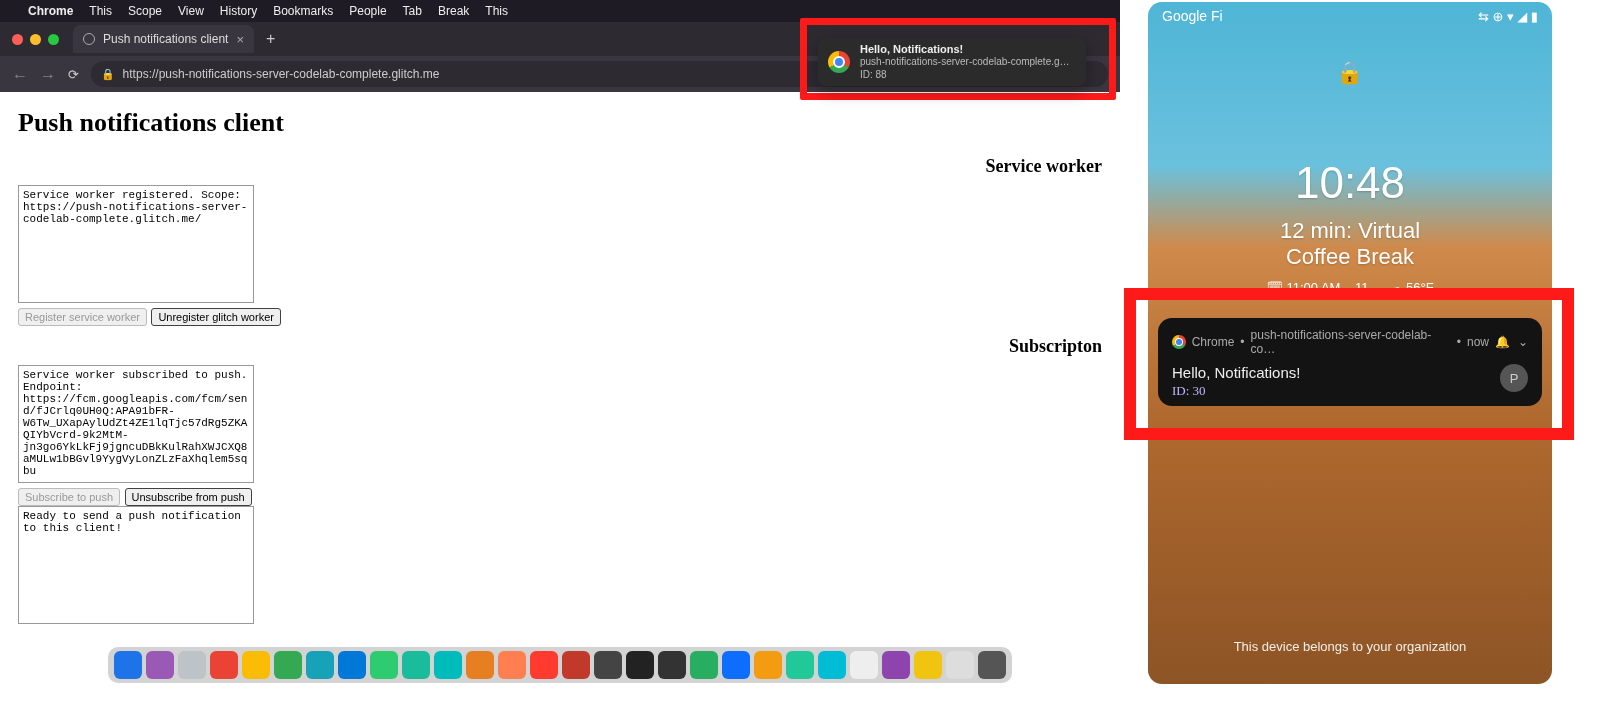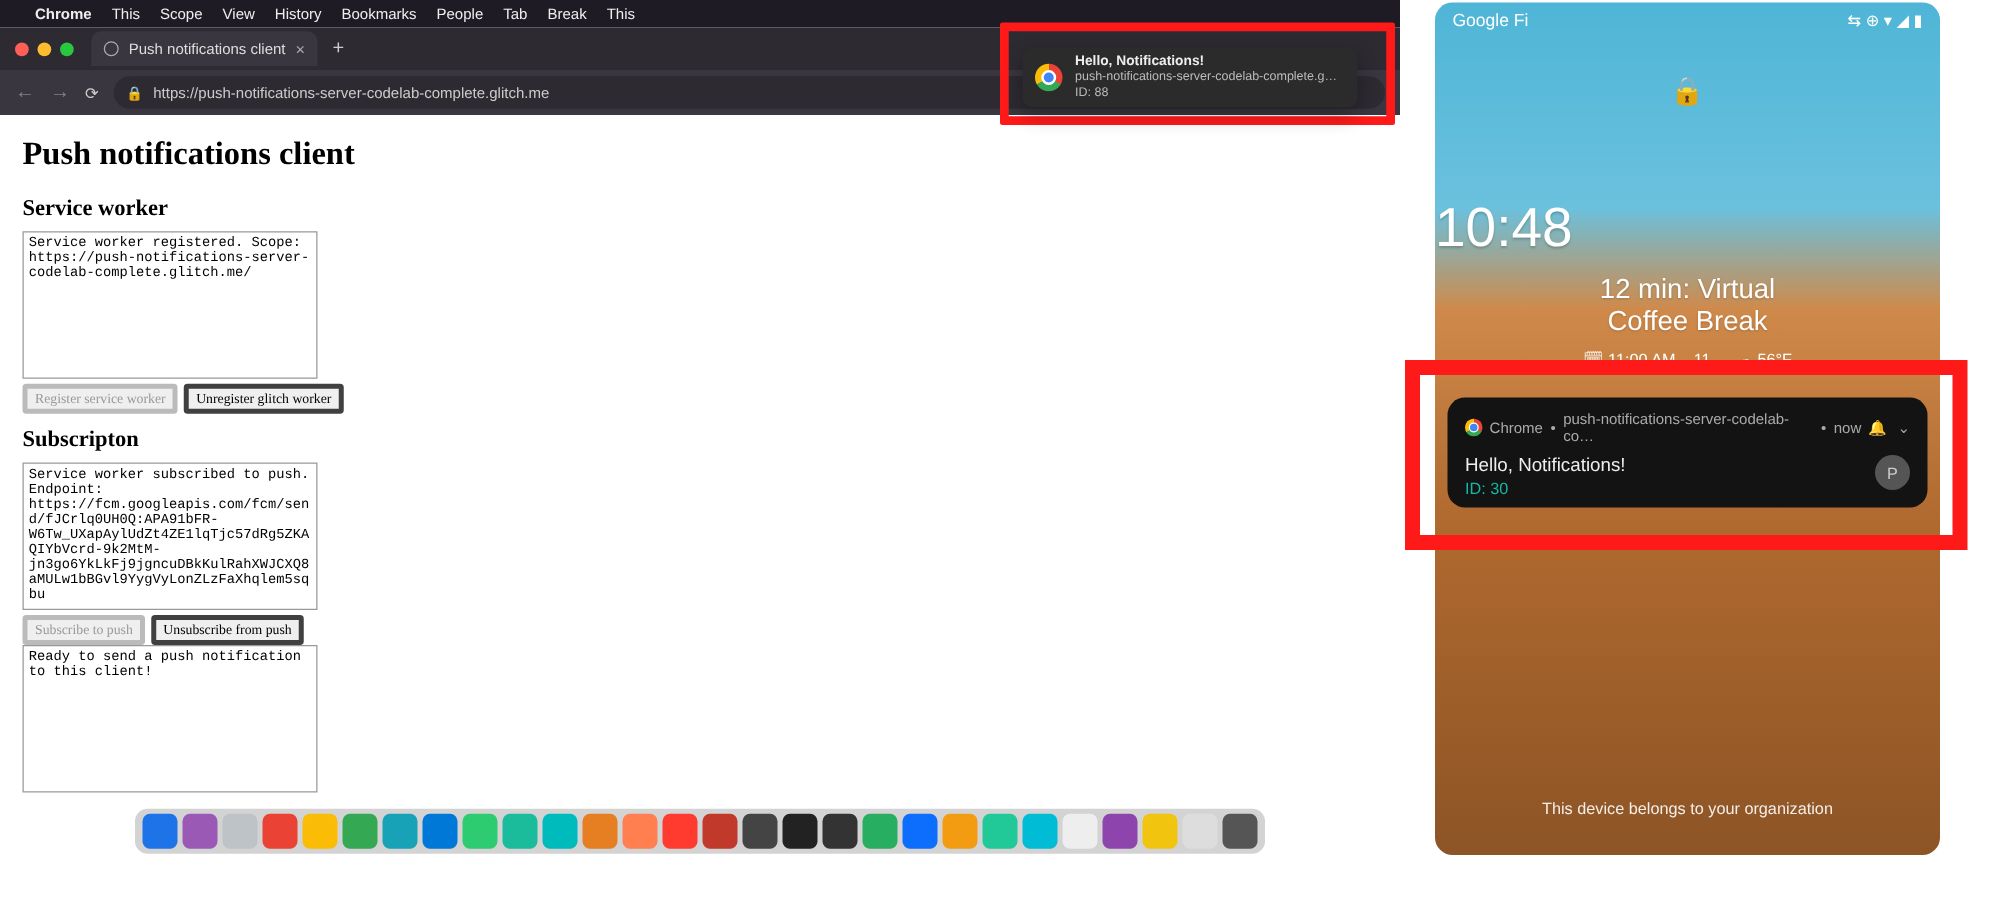--- a/index.html
+++ b/index.html
@@ -57,31 +57,31 @@
   }
   .lock-dot { font-size: 11px; }
   
   .page {
     position: absolute; left: 0; top: 92px;
     width: 1120px; height: 552px;
     background: #fff; color: #000;
     padding: 16px 18px;
   }
   .page h1 { font-size: 26px; font-weight: 700; margin-bottom: 18px; font-family: Georgia, serif;}
-  .page h2 { font-size: 18px; font-weight: 700; margin: 10px 0 8px; font-family: Georgia, serif;}
+  .page h2 { font-size: 18px; font-weight: 700; margin: 10px 0 8px; font-family: Georgia, serif; text-align: right;}
   .page textarea {
     width: 236px; height: 118px; resize: none;
     font-family: "Courier New", monospace; font-size: 11px;
     border: 1px solid #999; padding: 3px 4px;
     display: block;
   }
   .btn-row { margin-top: 4px; }
   .page button {
     font-size: 11px; padding: 2px 6px;
-    background: #efefef; border: 4px solid #404040; border-radius: 3px; font-family: Liberation Serif, serif;
+    background: #efefef; border: 1px solid #404040; border-radius: 3px;
   }
   .page button[disabled] { color: #999; border-color: #bbb; }
   .page button.focused { outline: 2px solid #1a73e8; outline-offset: 0; }
   
   .mac-highlight {
     position: absolute; left: 800px; top: 18px; width: 316px; height: 82px;
     border: 7px solid #ff1a1a; border-radius: 2px; z-index: 5;
   }
   .mac-notif {
     position: absolute; left: 818px; top: 38px;
@@ -124,21 +124,21 @@
   }
   .phone .statusbar {
     display:flex; justify-content:space-between; align-items:center;
     padding: 6px 14px; font-size:14px; font-weight:500;
   }
   .phone .status-right { display:flex; gap:6px; align-items:center; font-size:13px; }
   .phone .lock {
     text-align:center; margin-top: 30px; font-size: 22px;
   }
   .phone .clock {
-    text-align:left; font-size: 44px; font-weight:400; margin-top: 72px;
+    text-align:center; font-size: 44px; font-weight:400; margin-top: 72px;
     text-shadow: 0 1px 2px rgba(0,0,0,.2);
   }
   .phone .cal1 { text-align:center; font-size:22px; margin-top:10px; text-shadow: 0 1px 2px rgba(0,0,0,.2);}
   .phone .cal2 { text-align:center; font-size:22px; text-shadow: 0 1px 2px rgba(0,0,0,.2);}
   .phone .weatherline {
     display:flex; gap:8px; justify-content:center; align-items:center;
     font-size:13px; margin-top:10px;
   }
   .phone .footer {
     position:absolute; bottom: 30px; width:100%; text-align:center;
@@ -157,21 +157,21 @@
   }
   .android-notif .hdr { display:flex; align-items:center; gap:6px; font-size:12px; color:#aaa;}
   .android-notif .hdr .cicon{
     width:14px;height:14px;border-radius:50%;
     background: conic-gradient(#ea4335 0 120deg,#34a853 120deg 240deg,#fbbc05 240deg 360deg);
     position:relative;
   }
   .android-notif .hdr .cicon::after{content:"";position:absolute;inset:3px;border-radius:50%;background:#4285f4;border:1px solid #fff;}
   .android-notif .hdr .more{ margin-left:auto; display:flex; gap:8px; align-items:center;}
   .android-notif .title { font-size:15px; margin-top:8px; }
-  .android-notif .body { font-size:13px; color:#14b8a6; margin-top:2px;}
+  .android-notif .body { font-size:13px; color:#c4b5fd; margin-top:2px;font-family:Liberation Serif, serif;}
   .android-notif .avatar {
     position:absolute; right:14px; bottom:14px;
     width:28px;height:28px;border-radius:50%;
     background:#555; display:flex; align-items:center; justify-content:center;
     font-size:13px; color:#ccc;
   }
 </style>
 </head>
 <body>
 

